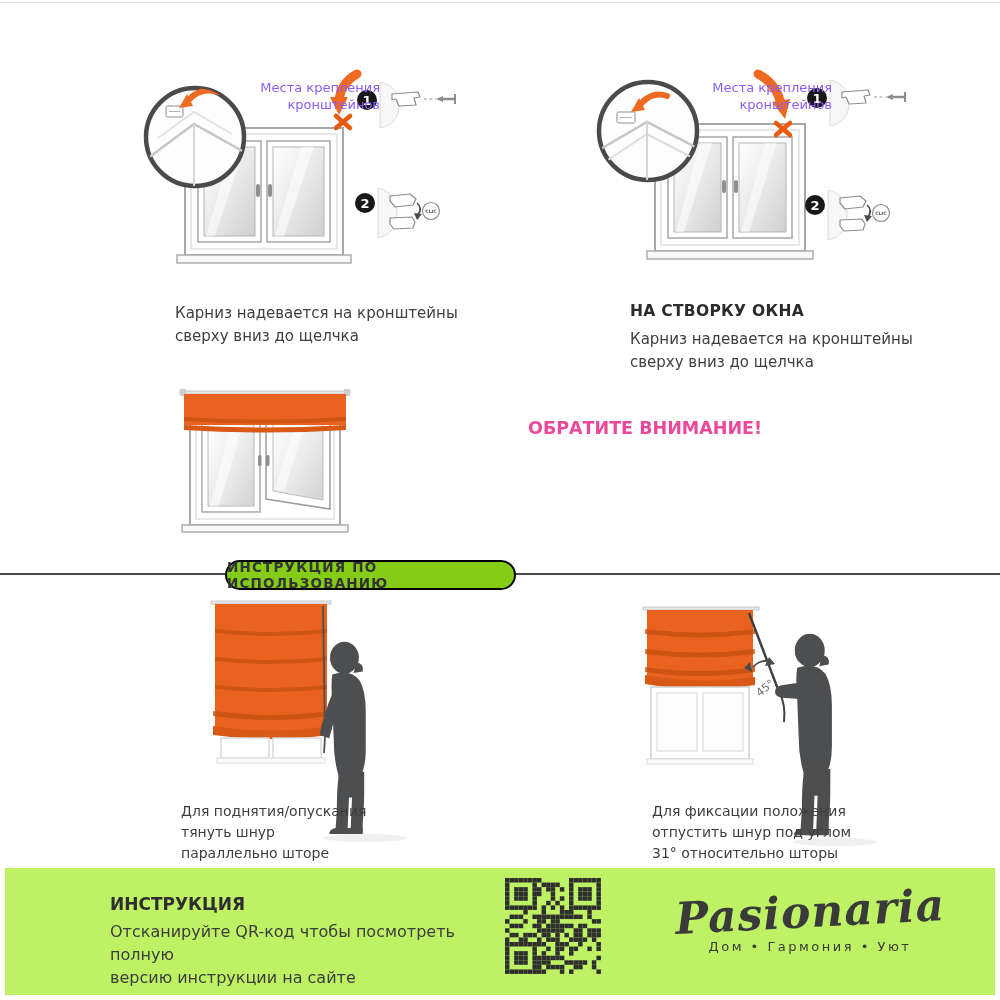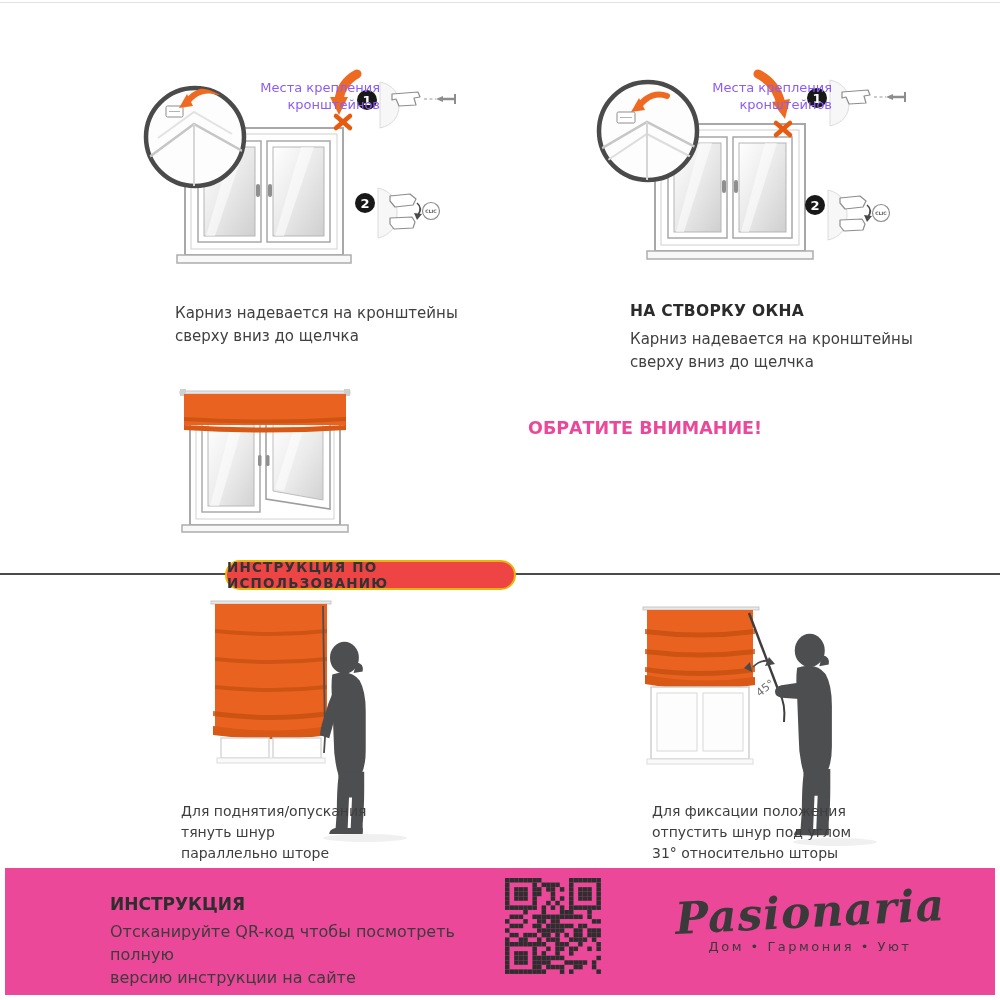--- a/index.html
+++ b/index.html
@@ -10,27 +10,27 @@
 
   .marker-label{position:absolute;width:190px;text-align:right;font-size:13px;line-height:1.3;
                 color:#8b5cf6;white-space:pre-line;}
   .sec-title{font-size:15.5px;font-weight:bold;color:#2b2b2b;letter-spacing:.3px;margin:0 0 8px 0;}
   .sec-body{font-size:15px;line-height:1.5;color:#404040;white-space:pre-line;margin:0;}
 
   .attn-title{font-size:17.5px;font-weight:bold;color:#ec4899;text-align:center;margin:0 0 24px 0;}
   .attn-body{font-size:15.2px;line-height:1.42;color:#3f3f3f;white-space:pre-line;margin:0;}
 
   .divider-line{position:absolute;top:573px;left:0;right:0;height:0;border-top:2px solid #4a4a4a;}
-  .divider-pill{position:absolute;top:560px;left:225px;width:287px;height:26px;background:#ef4444;
-                border:2px solid #eab308;border-radius:15px;display:flex;align-items:center;
+  .divider-pill{position:absolute;top:560px;left:225px;width:287px;height:26px;background:#84cc16;
+                border:2px solid #000000;border-radius:15px;display:flex;align-items:center;
                 justify-content:center;font-size:13.5px;font-weight:bold;letter-spacing:1.2px;color:#333;}
 
   .caption{position:absolute;font-size:14px;line-height:1.5;color:#3e3e3e;white-space:pre-line;}
 
-  .footer{position:absolute;left:5px;right:5px;top:868px;height:127px;background:#ec4899;}
+  .footer{position:absolute;left:5px;right:5px;top:868px;height:127px;background:#bef264;}
   .footer-title{font-size:17px;font-weight:bold;color:#2e2e2e;margin:0 0 6px 0;}
   .footer-body{font-size:16px;line-height:1.45;color:#3c3c3c;white-space:pre-line;margin:0;}
   .brand{font-family:"DejaVu Serif","Liberation Serif",serif;font-style:italic;font-weight:bold;
          font-size:44px;color:#3a3a3a;transform:rotate(-3deg);text-align:center;letter-spacing:1px;}
   .tagline{font-size:13px;letter-spacing:2.5px;color:#3a3a3a;text-align:center;margin-top:2px;}
 </style>
 </head>
 <body>
 
 <div class="page">

